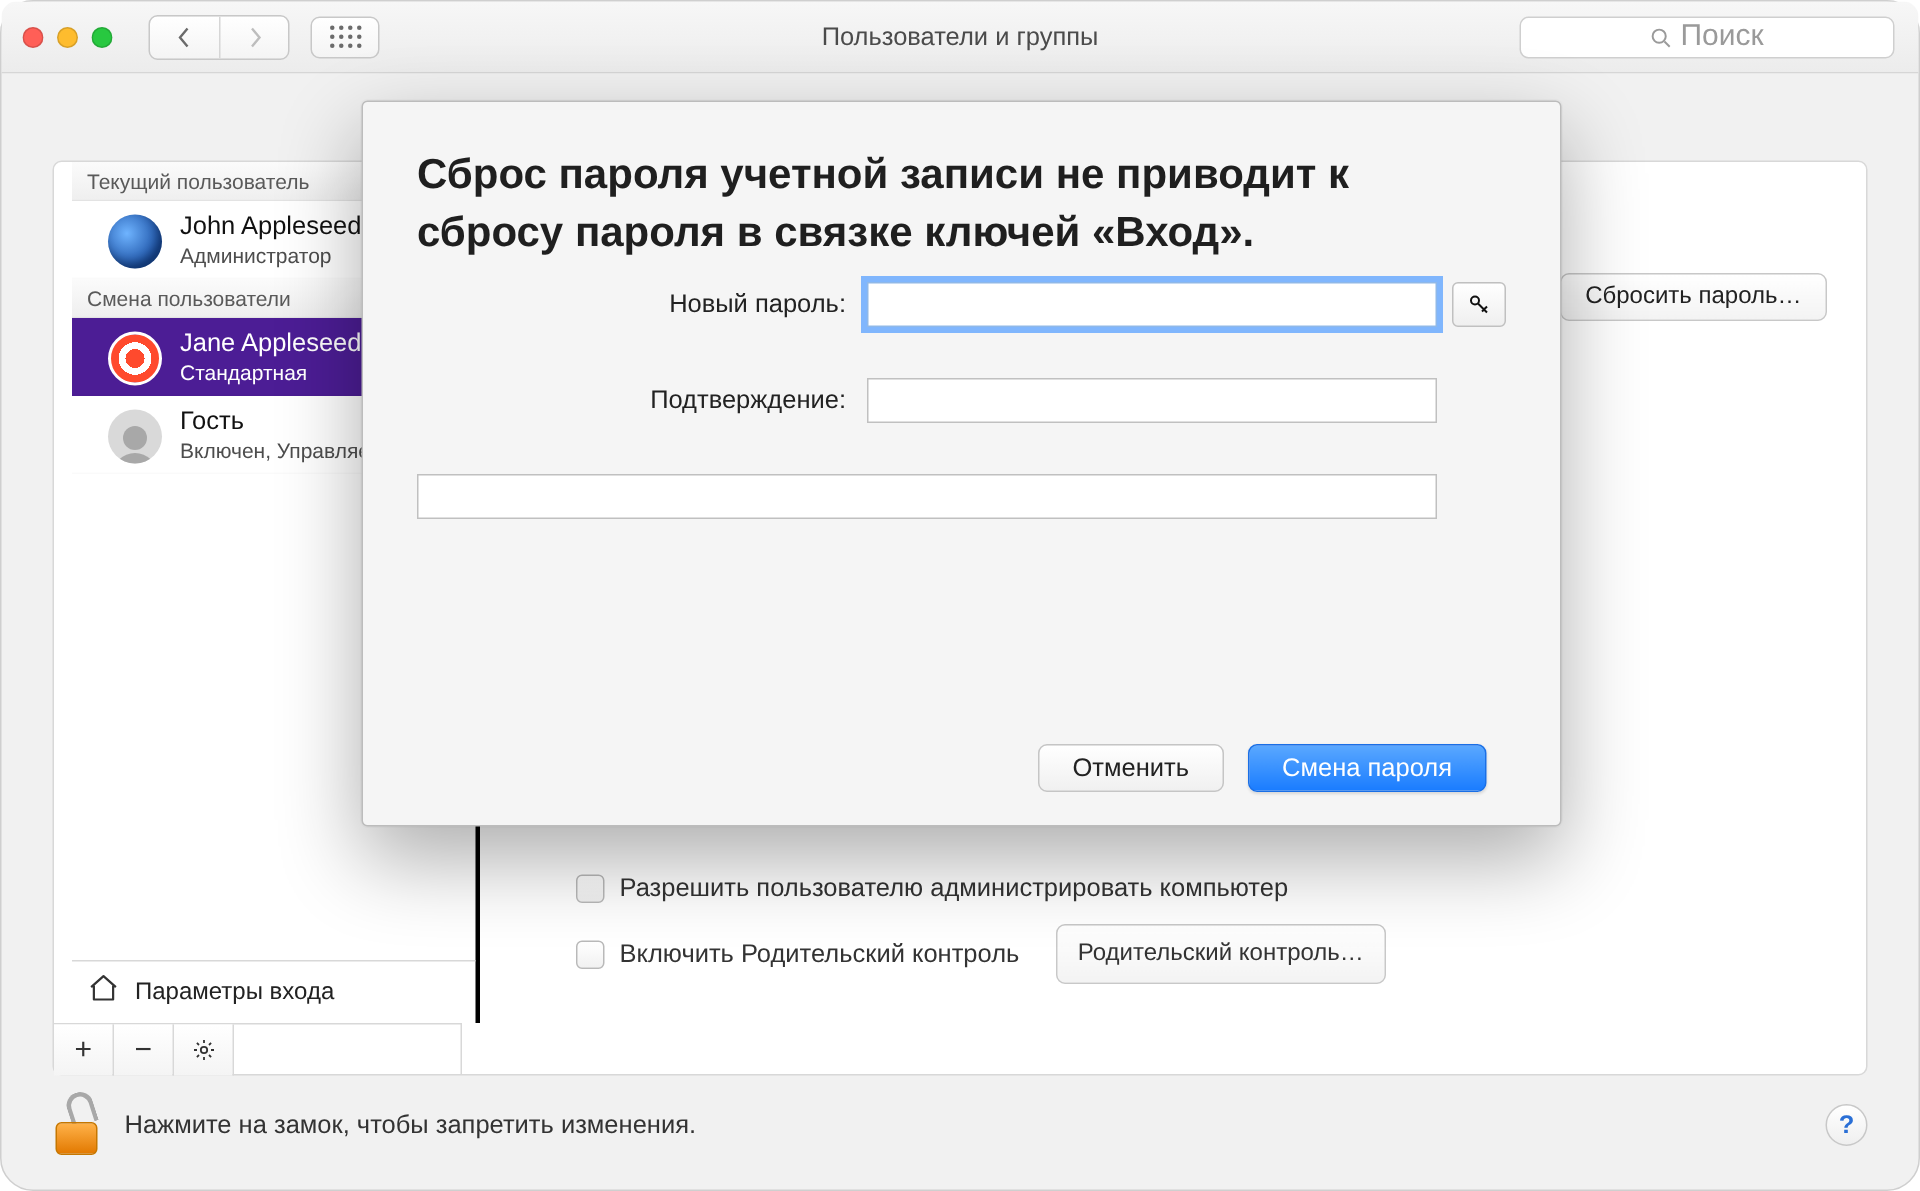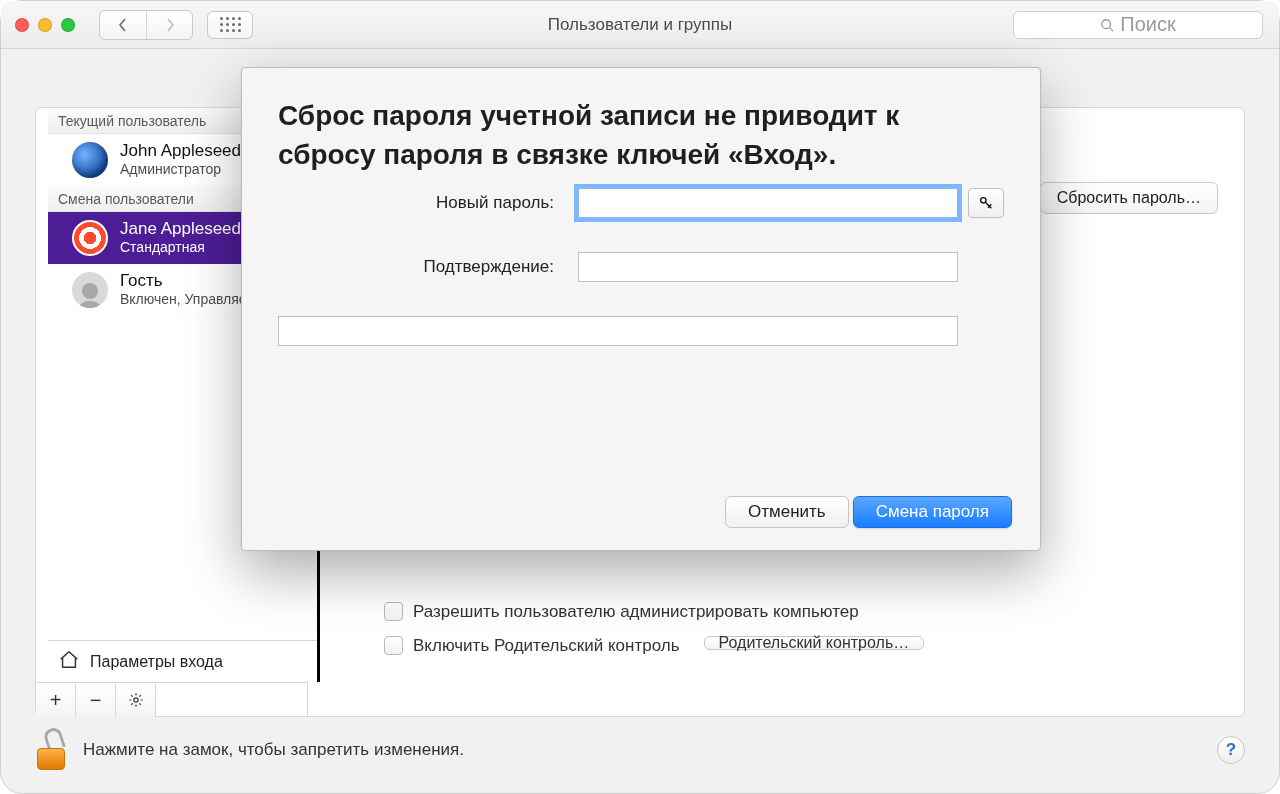--- a/index.html
+++ b/index.html
@@ -73,21 +73,21 @@
     overflow: hidden;
   }
   .section-header {
     height: 26px; display: flex; align-items: center;
     padding: 0 10px; font-size: 14px; color: #5a5a5a;
     background: linear-gradient(#fbfbfb, #efefef);
     border-bottom: 1px solid #e3e3e3;
     white-space: nowrap; overflow: hidden; text-overflow: ellipsis;
   }
   .user-row {
-    display: flex; align-items: center; gap: 12px;
+    display: flex; align-items: flex-end; gap: 12px;
     padding: 6px 10px 6px 24px; height: 52px;
     border-bottom: 1px solid rgba(0,0,0,0.02);
     white-space: nowrap;
   }
   .user-row .texts { display: flex; flex-direction: column; line-height: 1.25; overflow: hidden; }
   .user-name { font-size: 17px; color: #111; }
   .user-sub { font-size: 14px; color: #4d4d4d; }
   .user-row.selected { background: #4c1d95; color: #fff; }
   .user-row.selected .user-name, .user-row.selected .user-sub { color: #fff; }
   .avatar { width: 36px; height: 36px; border-radius: 50%; flex-shrink: 0; }
@@ -135,24 +135,24 @@
   }
   .reset-pwd-btn {
     position: absolute; right: 26px; top: 74px;
     height: 32px; padding: 0 16px;
     border: 1px solid #c8c8c8; border-radius: 6px;
     background: linear-gradient(#fff, #f3f3f3);
     font-size: 16px;
     display: flex; align-items: center;
   }
   .checks { position: absolute; bottom: 12px; left: 76px; }
-  .check-row { display: flex; align-items: flex-start; gap: 10px; font-size: 17px; color: #333; margin-bottom: 14px; }
+  .check-row { display: flex; align-items: center; gap: 10px; font-size: 17px; color: #333; margin-bottom: 14px; }
   .chk { width: 19px; height: 19px; border: 1px solid #b9b9b9; border-radius: 4px; background: linear-gradient(#fff, #f1f1f1); }
   .parental-btn {
-    height: 14px; padding: 0 14px; border: 1px solid #c8c8c8; border-radius: 6px;
+    height: 40px; padding: 0 14px; border: 1px solid #c8c8c8; border-radius: 6px;
     background: linear-gradient(#fff, #f3f3f3); font-size: 16px; margin-left: 14px;
     display: inline-flex; align-items: center;
   }
 
   
   .lock-row {
     position: absolute; left: 34px; right: 34px; bottom: 20px; height: 46px;
     display: flex; align-items: center; gap: 16px; font-size: 17px; color: #333;
   }
   .lock-icon { width: 32px; height: 40px; position: relative; }
@@ -183,21 +183,21 @@
     padding: 28px 36px 22px 36px;
   }
   .sheet h1 {
     margin: 0 0 14px 0; font-size: 28px; font-weight: 700; line-height: 1.4; color: #1f1f1f;
   }
   .sheet p.sub {
     margin: 0 0 28px 0; font-size: 16px; line-height: 1.5; color: #2c2c2c;
   }
   .form-row { display: flex; align-items: center; margin-bottom: 34px; }
   .form-row.hint { margin-bottom: 10px; align-items: flex-start; }
-  .label-col { width: 300px; text-align: right; padding-right: 24px; font-size: 17px; color: #222; }
+  .label-col { width: 300px; text-align: right; padding-right: 14px; font-size: 17px; color: #222; }
   .label-col .small { display: block; font-size: 14px; color: #3a3a3a; }
   .field-col { flex: 1; display: flex; align-items: center; gap: 10px; }
   .text-input {
     flex: 1; height: 30px; background: #fff;
     border: 1px solid #c0c0c0; border-radius: 0;
     font-size: 16px; padding: 0 6px;
   }
   .text-input.focused {
     outline: none;
     box-shadow: 0 0 0 4px rgba(88,160,255,0.75);
@@ -205,22 +205,22 @@
   }
   .key-btn {
     width: 36px; height: 30px;
     border: 1px solid #c0c0c0; border-radius: 4px;
     background: linear-gradient(#fff, #efefef);
     display: flex; align-items: center; justify-content: center;
   }
   .key-btn svg { width: 16px; height: 16px; }
 
   .sheet-buttons {
-    position: absolute; right: 28px; bottom: 22px;
-    display: flex; gap: 4px; align-items: center;
+    position: absolute; right: 49px; bottom: 22px;
+    display: flex; gap: 16px; align-items: center;
   }
   .mac-btn {
     height: 32px; padding: 0 22px; font-size: 17px;
     border-radius: 6px; border: 1px solid #c5c5c5;
     background: linear-gradient(#fff, #f0f0f0); color: #222;
     display: flex; align-items: center;
   }
   .mac-btn.primary {
     background: linear-gradient(#5aa8ff, #1a7cff);
     border-color: #1a6fe6; color: #fff;

